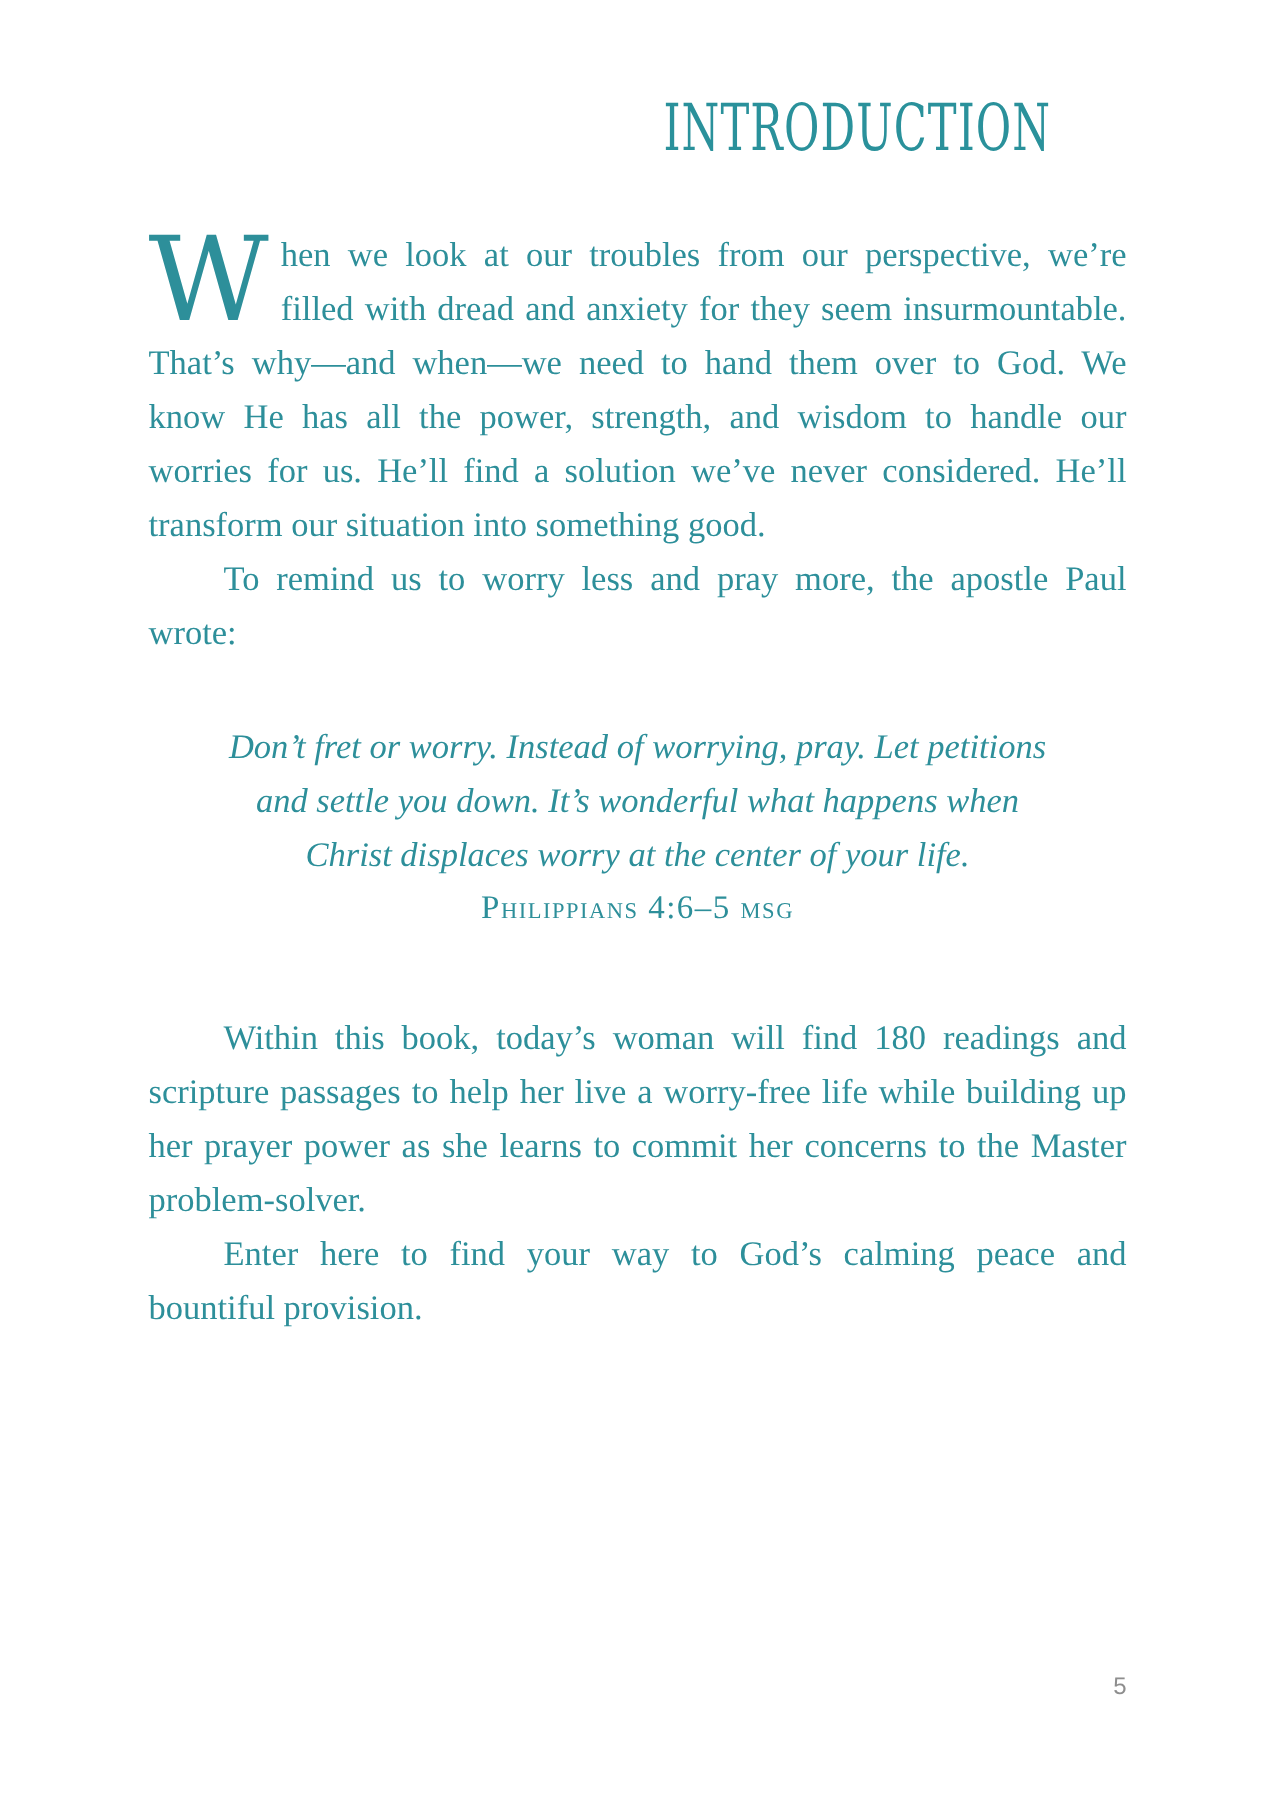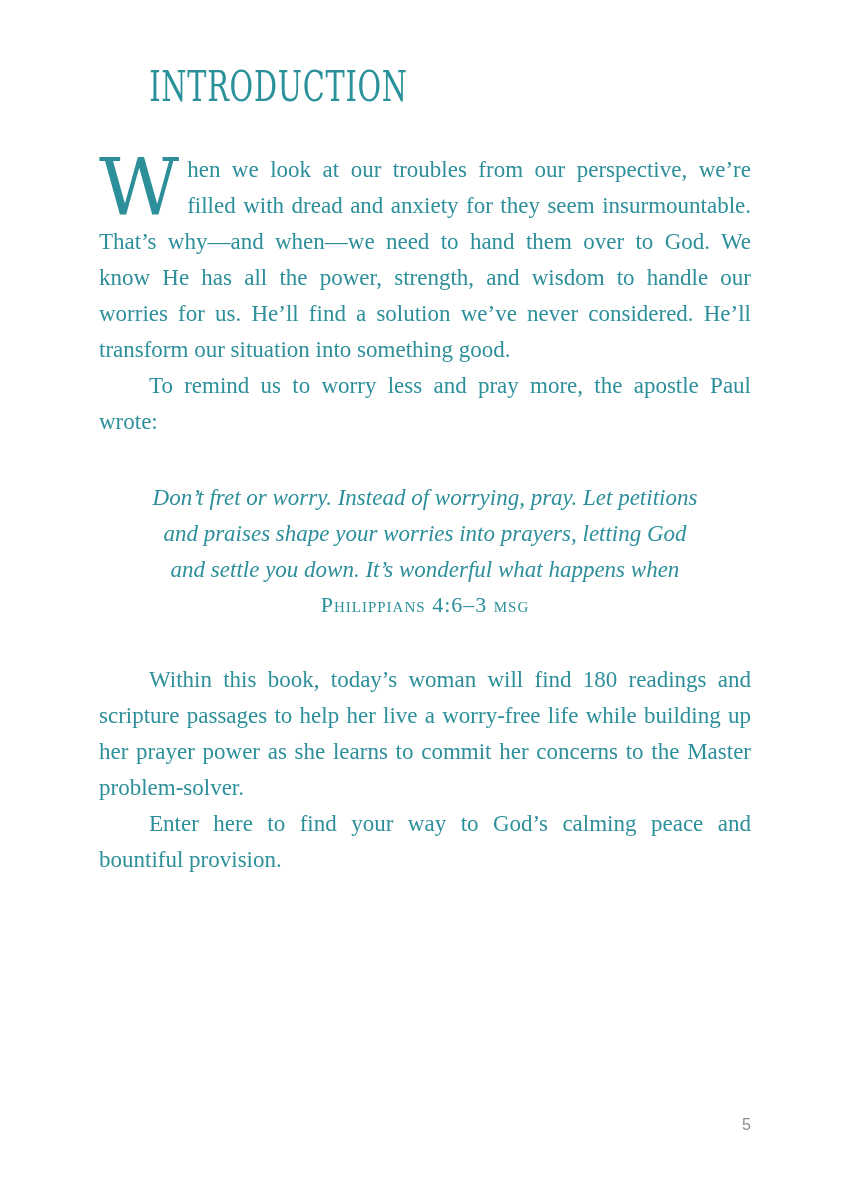--- a/index.html
+++ b/index.html
@@ -20,21 +20,21 @@
     overflow: hidden;
   }
   .content {
     position: absolute;
     left: 99px;
     right: 99px;
     top: 0;
   }
   .title {
     margin-top: 64px;
-    text-align: left;
+    text-align: right;
     font-family: "DejaVu Serif", serif;
     font-weight: normal;
     font-size: 40px;
     line-height: 44px;
     color: var(--title-teal);
     letter-spacing: 1px;
   }
   .title .squeeze {
     display: inline-block;
     transform: scale(0.72, 1.08);
@@ -70,21 +70,21 @@
   }
   .attribution {
     font-style: normal;
     font-variant: small-caps;
     font-size: 22px;
     line-height: 34px;
     letter-spacing: 1px;
     text-align: center;
     color: var(--teal);
   }
-  .after-quote { margin-top: 40px; font-family: Liberation Serif, serif; }
+  .after-quote { margin-top: 52px; font-family: Liberation Serif, serif; }
   .page-number {
     position: absolute;
     top: 1116px;
     right: 99px;
     font-family: "Liberation Sans", sans-serif;
     font-size: 16px;
     color: var(--page-num-gray);
   }
 </style>
 </head>
@@ -94,23 +94,23 @@
   <div class="content">
 
     <h1 class="title"><span class="squeeze">INTRODUCTION</span></h1>
 
     <p class="body-para first-para"><span class="dropcap">W</span><span>hen we look at our troubles from our perspective, we’re filled with dread and anxiety for they seem insurmountable. That’s why—and when—we need to hand them over to God. We know He has all the power, strength, and wisdom to handle our worries for us. He’ll find a solution we’ve never considered. He’ll transform our situation into something good.</span></p>
 
     <p class="body-para indent">To remind us to worry less and pray more, the apostle Paul wrote:</p>
 
     <div class="quote">
       <div class="quote-line">Don’t fret or worry. Instead of worrying, pray. Let petitions</div>
-      <div class="quote-line">and praises shape your worries into prayers, letting God</div>
       <div class="quote-line">and settle you down. It’s wonderful what happens when</div>
-      <div class="attribution">Philippians 4:6–3 msg</div>
+      <div class="quote-line">Christ displaces worry at the center of your life.</div>
+      <div class="attribution">Philippians 4:6–5 msg</div>
     </div>
 
     <p class="body-para indent after-quote">Within this book, today’s woman will find 180 readings and scripture passages to help her live a worry-free life while building up her prayer power as she learns to commit her concerns to the Master problem-solver.</p>
 
     <p class="body-para indent">Enter here to find your way to God’s calming peace and bountiful provision.</p>
 
   </div>
 
   <div class="page-number">5</div>
 </div>

